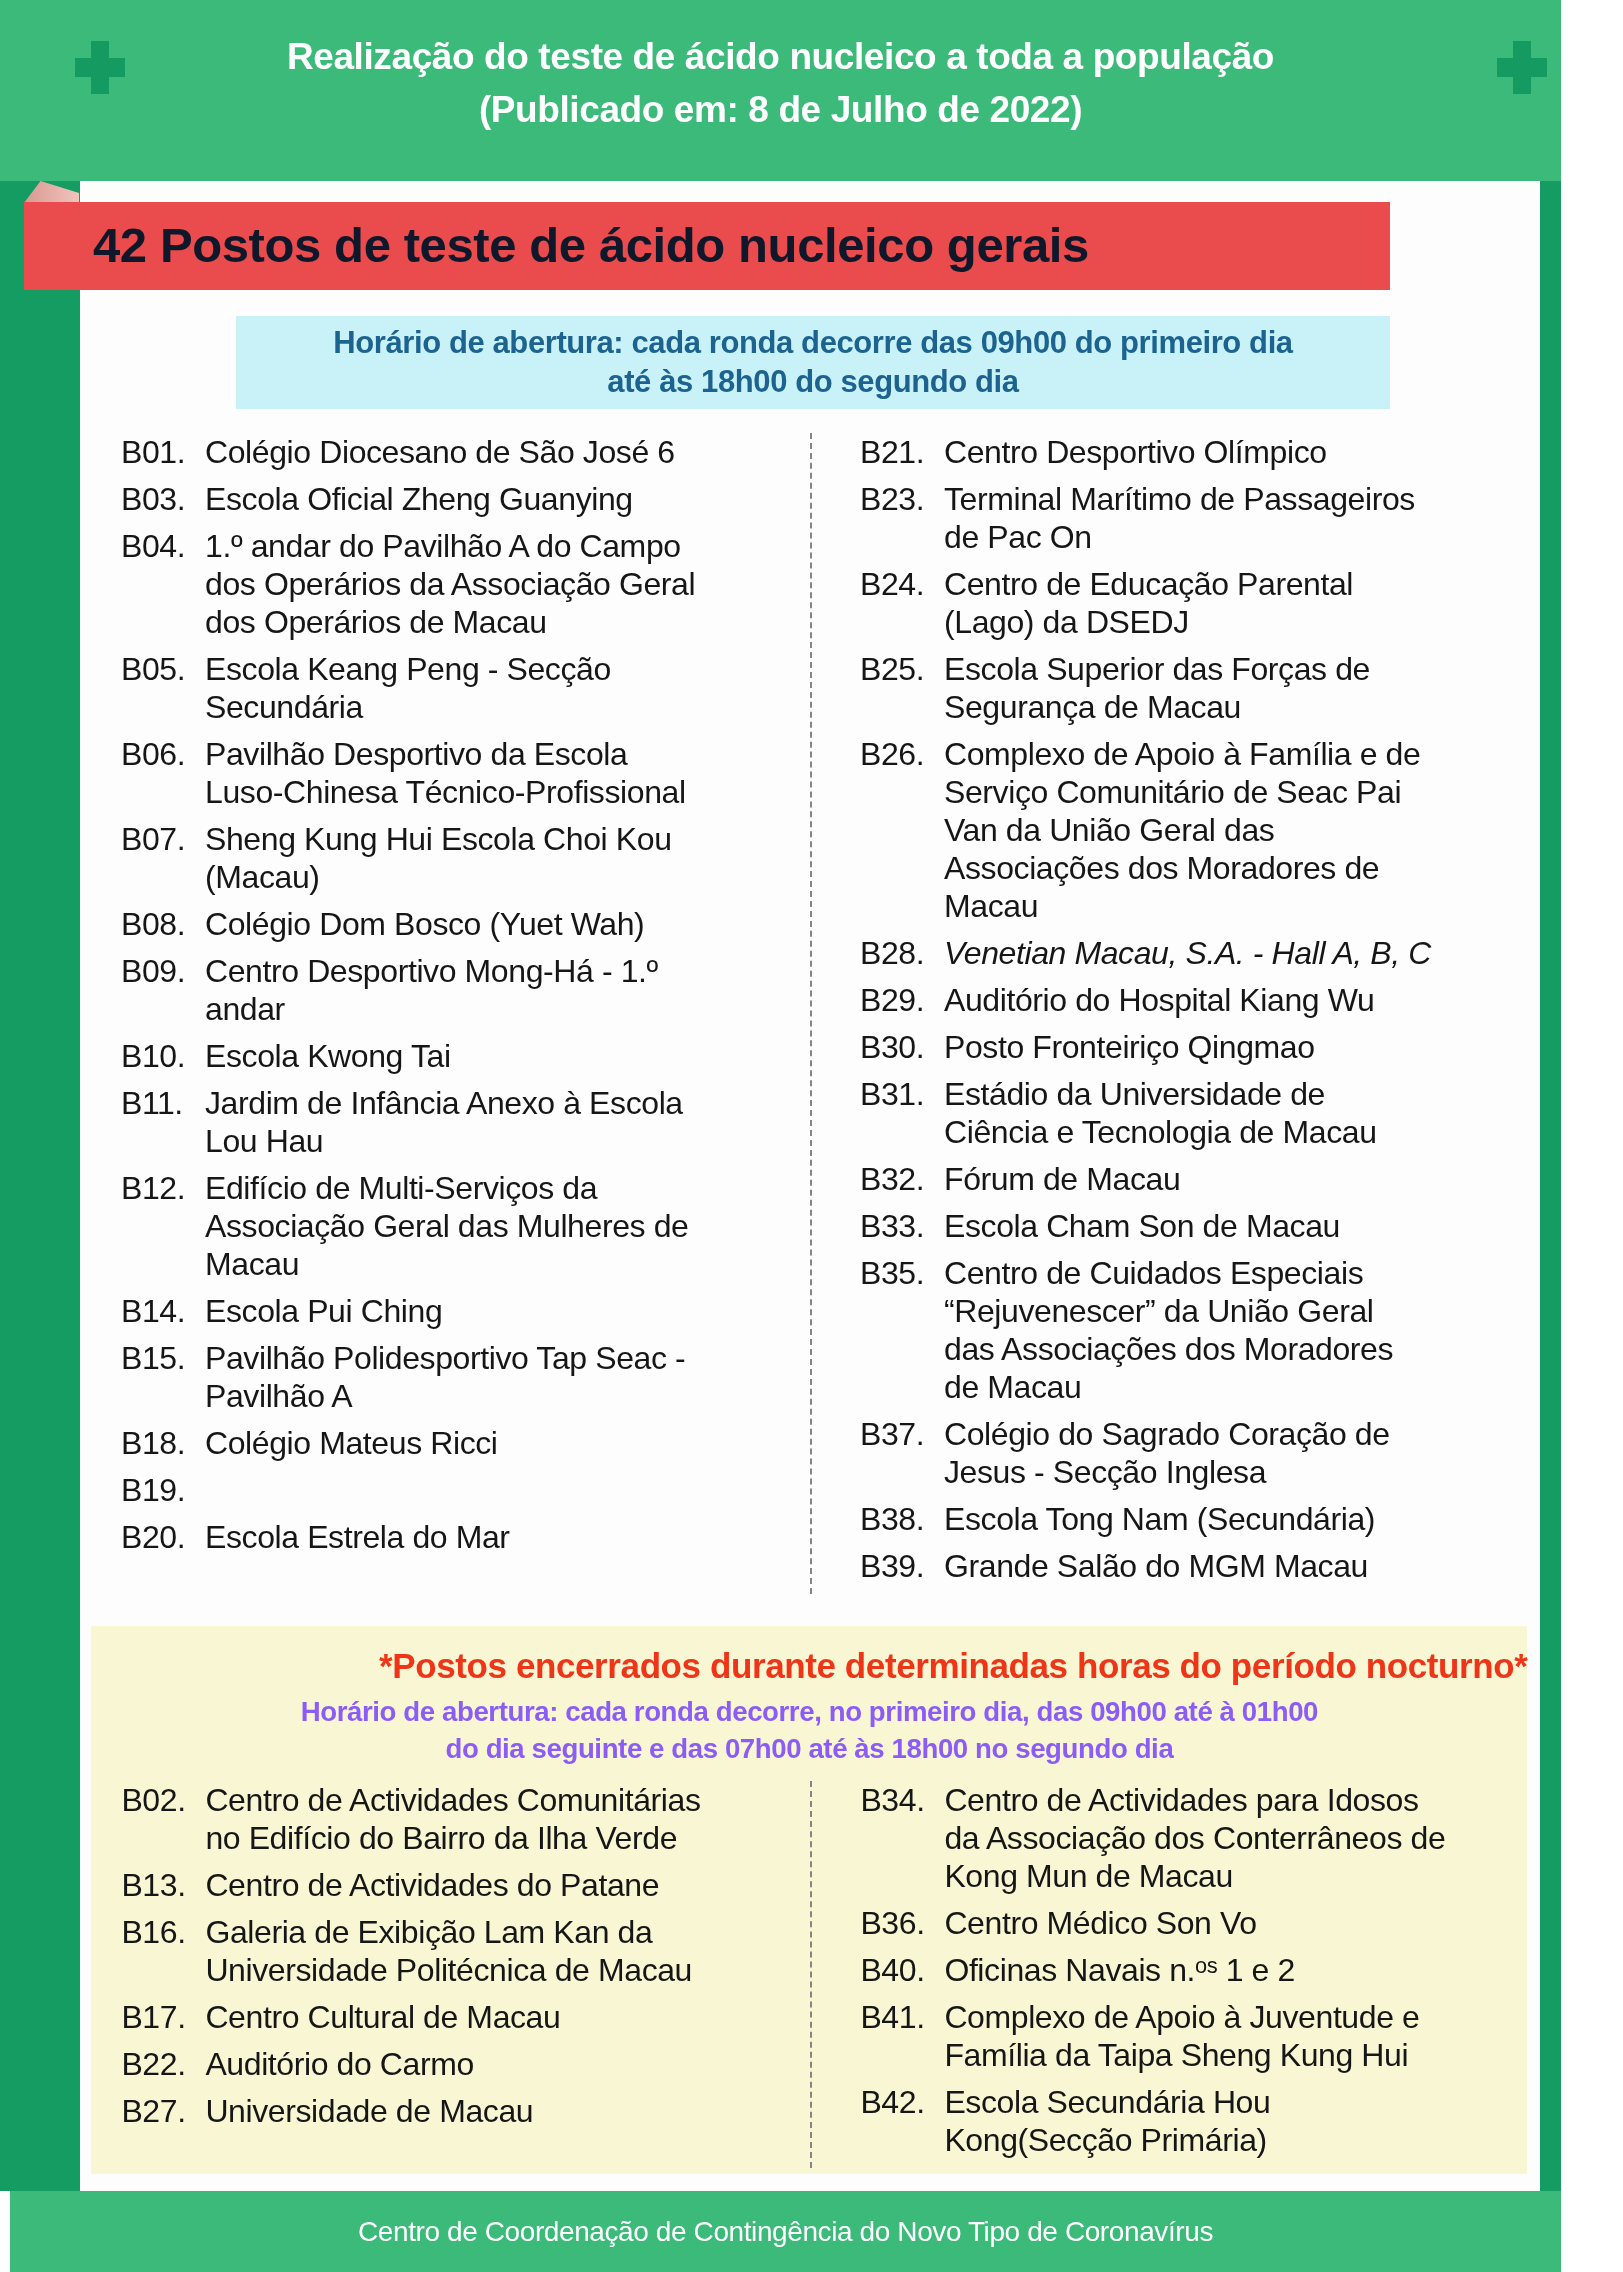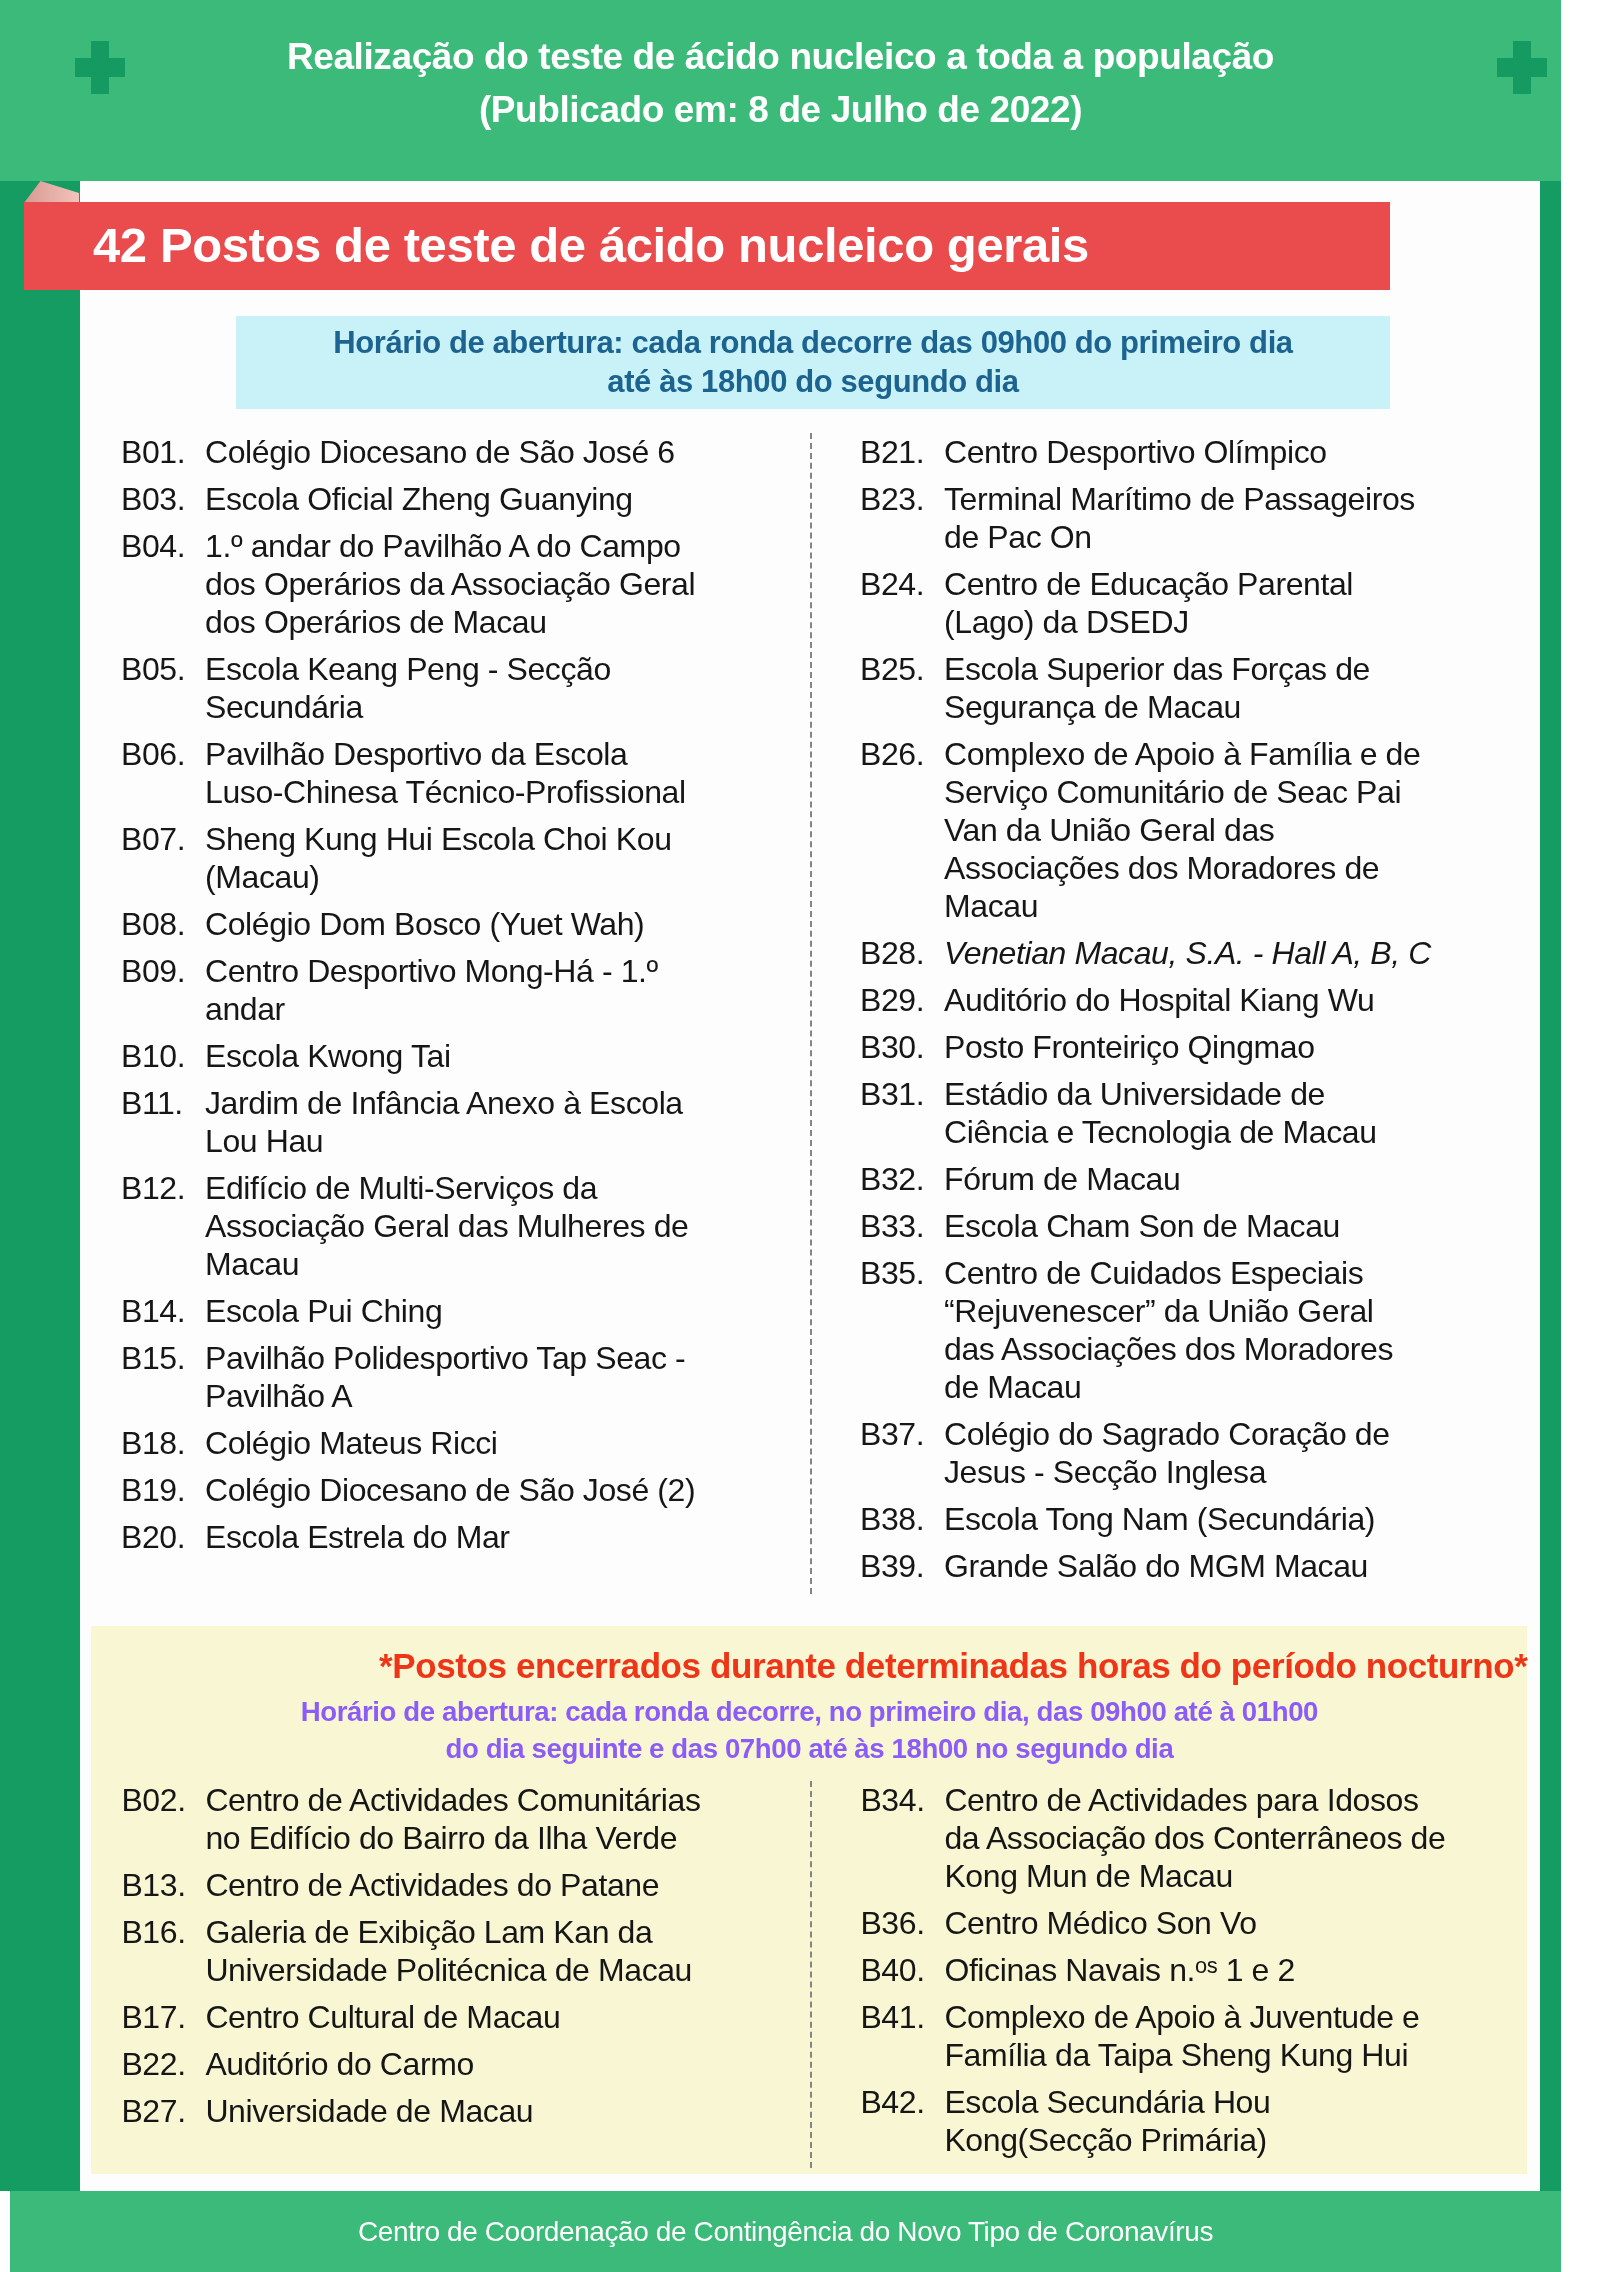--- a/index.html
+++ b/index.html
@@ -19,21 +19,21 @@
   .cross::before { content:""; position:absolute; left:0; top:17px; width:50px; height:18.7px; background:#159a62; }
   .cross::after  { content:""; position:absolute; left:16px; top:0; width:18px; height:53px; background:#159a62; }
   
   .main { position:relative; height:2010px; background:#149c63; }
   .card { position:absolute; left:80px; top:0; width:1460px; height:2010px;
     background:#fdfdfd; padding-top:135px; }
   .fold { position:absolute; left:24px; top:0; width:55px; height:22px; z-index:2;
     background:linear-gradient(90deg,#d89a92,#f2c3bc);
     clip-path:polygon(30% 0,100% 55%,100% 100%,0 100%); }
   .ribbon { position:absolute; left:24px; top:21px; width:1366px; height:88px;
-    background:#ea4b4c; z-index:3; color:#ffffff; font-size:49px; font-weight:bold;
+    background:#ea4b4c; z-index:3; color:#0f172a; font-size:49px; font-weight:bold;
     line-height:87px; padding-left:69px; white-space:nowrap; }
   .hours { margin-left:156px; width:1154px; height:93px; background:#c9f2f8;
     color:#1c6390; font-weight:bold; font-size:31px; line-height:39px;
     text-align:center; padding-top:7.3px; }
   
   .cols { display:flex; margin-top:24px; }
   ul.col { list-style:none; }
   .col-left  { width:730px; padding-left:41px; }
   .vdivider  { width:0; border-left:2.4px dashed #858585; }
   .col-right { flex:1; padding-left:48px; padding-right:6.5px; }
@@ -139,21 +139,20 @@
               <span class="code">B15.</span>
               <span class="name">Pavilhão Polidesportivo Tap Seac -
 Pavilhão A</span>
             </li>
             <li class="station">
               <span class="code">B18.</span>
               <span class="name">Colégio Mateus Ricci</span>
             </li>
             <li class="station">
               <span class="code">B19.</span>
-              <span class="name">Colégio Diocesano de São José (2)</span>
             </li>
             <li class="station">
               <span class="code">B20.</span>
               <span class="name">Escola Estrela do Mar</span>
             </li>
           </ul>
         <div class="vdivider"></div>
         <ul class="col col-right">
             <li class="station">
               <span class="code">B21.</span>

